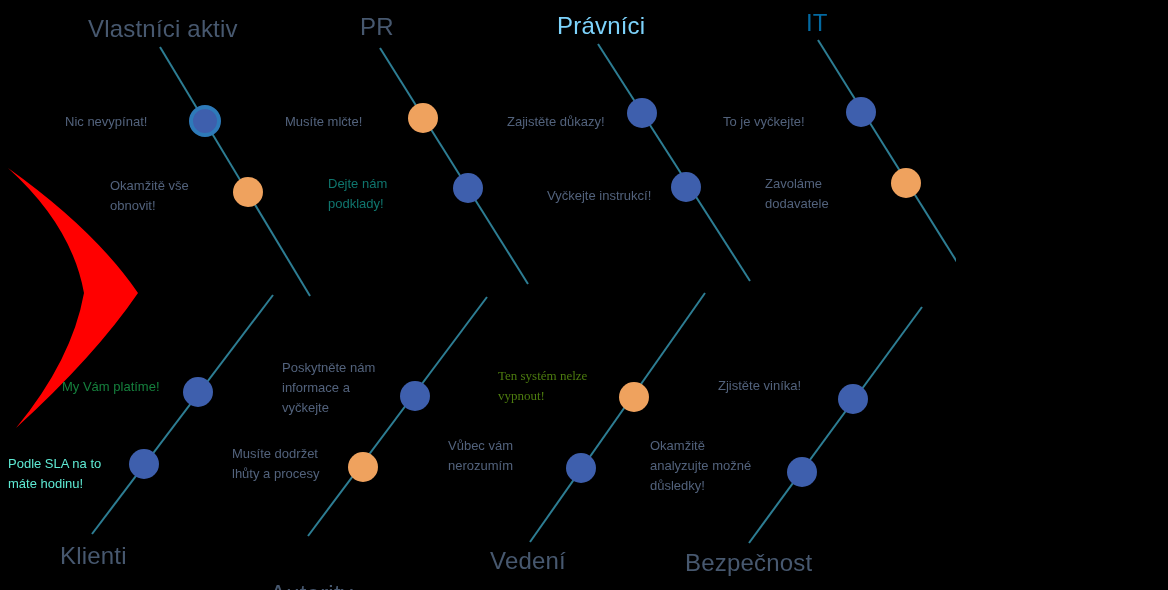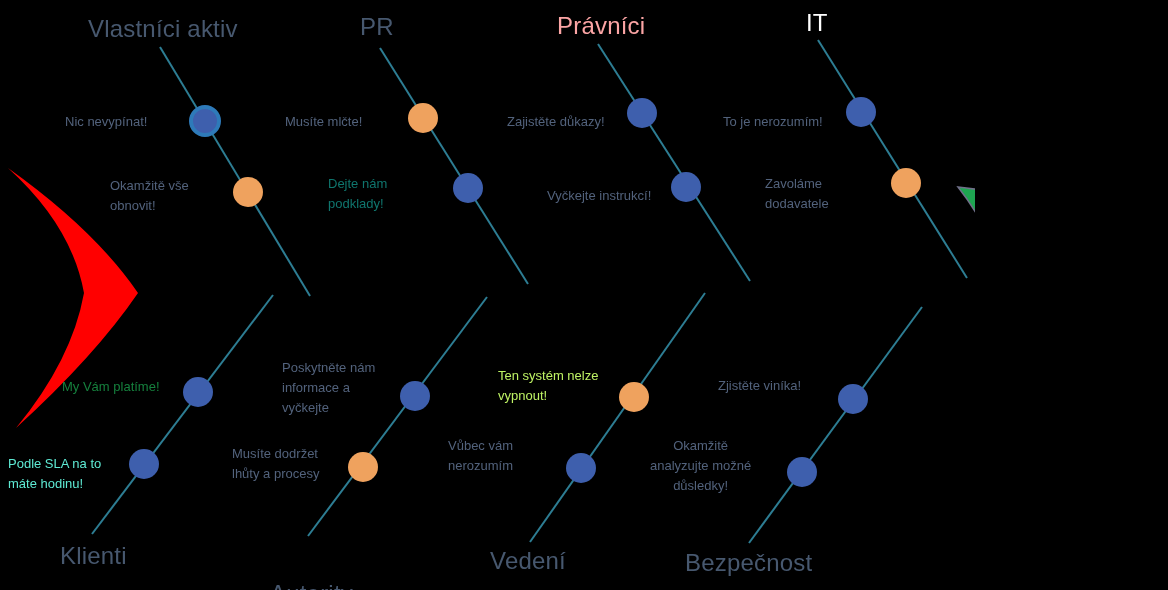--- a/index.html
+++ b/index.html
@@ -5,21 +5,20 @@
   html,body{margin:0;padding:0;}
   body{
     font-family:"Liberation Sans","DejaVu Sans",sans-serif;
     background:#000;
   }
   #stage{
     position:relative;
     width:956px;height:590px;
     overflow:hidden;
     background:#000;
-    padding-left:19px;
   }
   #shapes{position:absolute;left:0;top:0;width:1168px;height:590px;}
   .branch-title{
     position:absolute;
     font-size:24px;
     line-height:26px;
     white-space:nowrap;
     letter-spacing:0.2px;
   }
   .note-label{
@@ -65,53 +64,53 @@
       <div class="dot ringed" style="left: 189px; top: 105px; background: rgb(62, 95, 173); border-color: rgb(46, 122, 185);"></div>
       <div class="note-label" style="left: 110px; top: 176px; color: rgb(82, 98, 124);">Okamžitě vše
 obnovit!</div>
       <div class="dot" style="left: 233px; top: 177px; background: rgb(239, 162, 94);"></div>
       <div class="branch-title" style="left: 360px; top: 14px; color: rgb(71, 88, 111);">PR</div>
       <div class="note-label" style="left: 285px; top: 112px; color: rgb(82, 98, 124);">Musíte mlčte!</div>
       <div class="dot" style="left: 408px; top: 103px; background: rgb(239, 162, 94);"></div>
       <div class="note-label" style="left: 328px; top: 174px; color: #0f766e;">Dejte nám
 podklady!</div>
       <div class="dot" style="left: 453px; top: 173px; background: rgb(62, 95, 173);"></div>
-      <div class="branch-title" style="left: 557px; top: 13px; color: #fca5a5;">Právníci</div>
+      <div class="branch-title" style="left: 557px; top: 13px; color: #7dd3fc;">Právníci</div>
       <div class="note-label" style="left: 507px; top: 112px; color: rgb(82, 98, 124);">Zajistěte důkazy!</div>
       <div class="dot" style="left: 627px; top: 98px; background: rgb(62, 95, 173);"></div>
       <div class="note-label" style="left: 547px; top: 186px; color: rgb(82, 98, 124); text-align: center;">Vyčkejte instrukcí!</div>
       <div class="dot" style="left: 671px; top: 172px; background: rgb(62, 95, 173);"></div>
-      <div class="branch-title" style="left: 806px; top: 10px; color: #ffffff; text-align: right;">IT</div>
-      <div class="note-label" style="left: 723px; top: 112px; color: rgb(82, 98, 124);">To je nerozumím!</div>
+      <div class="branch-title" style="left: 806px; top: 10px; color: #0369a1; text-align: right;">IT</div>
+      <div class="note-label" style="left: 723px; top: 112px; color: rgb(82, 98, 124);">To je vyčkejte!</div>
       <div class="dot" style="left: 846px; top: 97px; background: rgb(62, 95, 173);"></div>
       <div class="note-label" style="left: 765px; top: 174px; color: rgb(82, 98, 124);">Zavoláme
 dodavatele</div>
       <div class="dot" style="left: 891px; top: 168px; background: rgb(239, 162, 94);"></div>
       <div class="branch-title" style="left: 60px; top: 543px; color: rgb(71, 88, 111);">Klienti</div>
       <div class="note-label" style="left: 62px; top: 377px; color: #15803d; text-align: center;">My Vám platíme!</div>
       <div class="dot" style="left: 183px; top: 377px; background: rgb(62, 95, 173);"></div>
       <div class="note-label" style="left: 8px; top: 454px; color: #5eead4;">Podle SLA na to
 máte hodinu!</div>
       <div class="dot" style="left: 129px; top: 449px; background: rgb(62, 95, 173);"></div>
       <div class="branch-title" style="left: 270px; top: 545px; color: rgb(71, 88, 111); margin-top: 36px;">Autority</div>
       <div class="note-label" style="left: 282px; top: 358px; color: rgb(82, 98, 124);">Poskytněte nám
 informace a
 vyčkejte</div>
       <div class="dot" style="left: 400px; top: 381px; background: rgb(62, 95, 173);"></div>
       <div class="note-label" style="left: 232px; top: 436px; color: rgb(82, 98, 124); margin-top: 8px;">Musíte dodržet
 lhůty a procesy</div>
       <div class="dot" style="left: 348px; top: 452px; background: rgb(239, 162, 94);"></div>
       <div class="branch-title" style="left: 490px; top: 548px; color: rgb(71, 88, 111);">Vedení</div>
-      <div class="note-label" style="left: 498px; top: 366px; color: #bef264;">Ten systém nelze
+      <div class="note-label" style="left: 498px; top: 366px; color: #4d7c0f; font-family: Liberation Serif, serif;">Ten systém nelze
 vypnout!</div>
       <div class="dot" style="left: 619px; top: 382px; background: rgb(239, 162, 94);"></div>
       <div class="note-label" style="left: 448px; top: 436px; color: rgb(82, 98, 124);">Vůbec vám
 nerozumím</div>
       <div class="dot" style="left: 566px; top: 453px; background: rgb(62, 95, 173);"></div>
       <div class="branch-title" style="left: 685px; top: 550px; color: rgb(71, 88, 111);">Bezpečnost</div>
       <div class="note-label" style="left: 718px; top: 376px; color: rgb(82, 98, 124);">Zjistěte viníka!</div>
       <div class="dot" style="left: 838px; top: 384px; background: rgb(62, 95, 173);"></div>
-      <div class="note-label" style="left: 650px; top: 436px; color: rgb(82, 98, 124); text-align: center;">Okamžitě
+      <div class="note-label" style="left: 650px; top: 436px; color: rgb(82, 98, 124);">Okamžitě
 analyzujte možné
 důsledky!</div>
       <div class="dot" style="left: 787px; top: 457px; background: rgb(62, 95, 173);"></div>
     </div>
 </div>
 
 </body></html>

